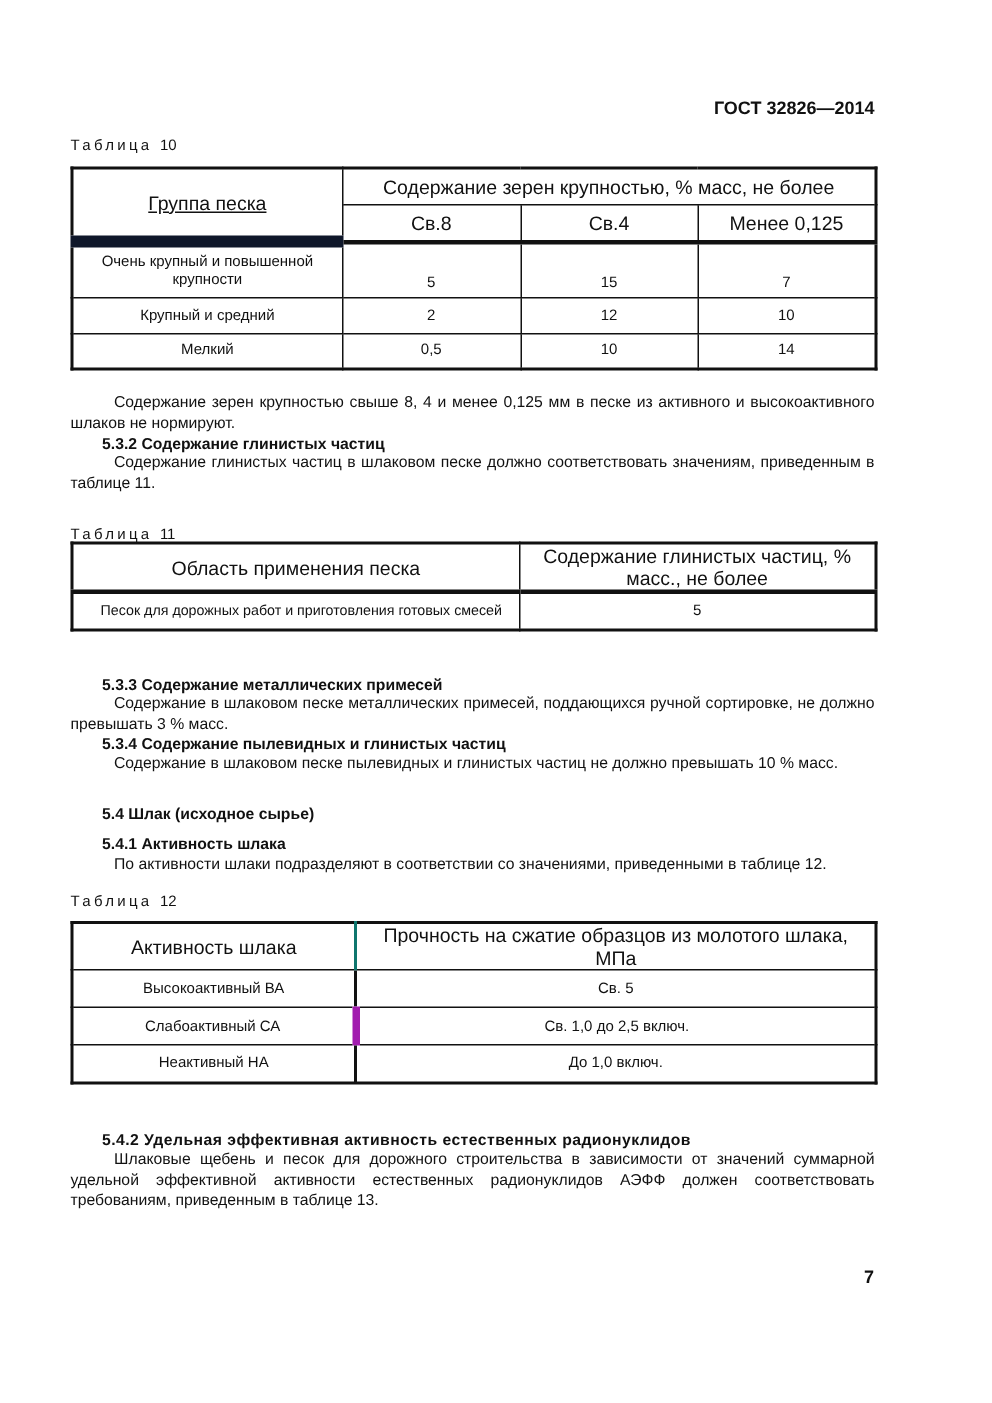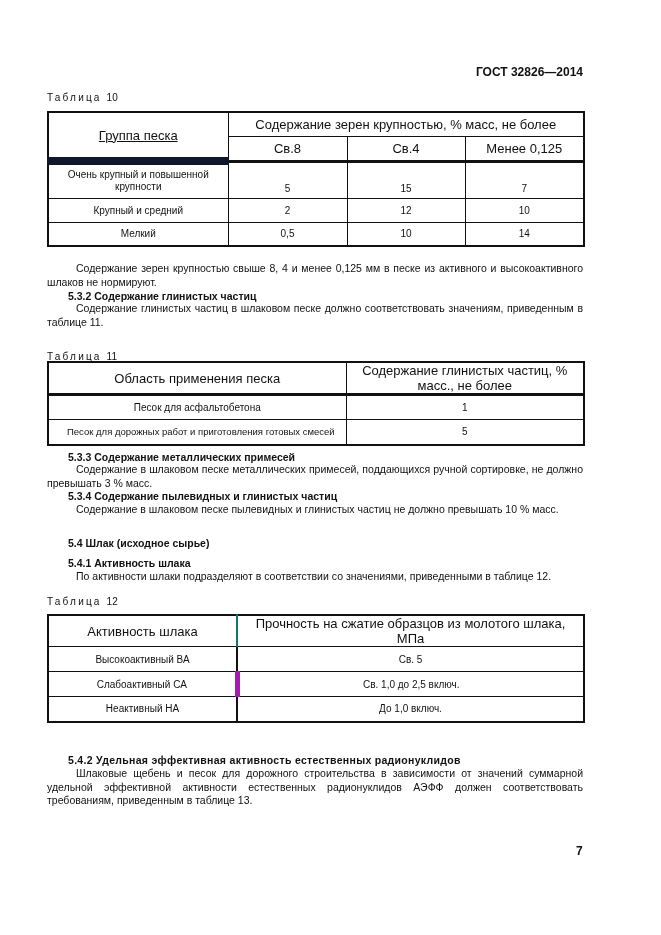--- a/index.html
+++ b/index.html
@@ -81,24 +81,20 @@
   <colgroup>
       <col style="width:298px">
       <col style="width:238px">
     </colgroup>
   <tbody>
       <tr class="thick-bottom" style="height:23px;">
     <th>Область применения песка</th>
     <th>Содержание глинистых частиц, % масс., не более</th>
   </tr>
   <tr style="height:25px;">
-    <td>Песок для асфальтобетона</td>
-    <td>1</td>
-  </tr>
-  <tr style="height:25px;">
     <td style="font-size:9.5px; white-space:nowrap; padding:0 18px;">Песок для дорожных работ и приготовления готовых смесей</td>
     <td>5</td>
   </tr>
 </tbody>
   </table>
 
 <div class="abs heading" style="top:451px;">5.3.3 Содержание металлических примесей</div>
 <div class="abs para indent" style="top:463px;">Содержание в шлаковом песке металлических примесей, поддающихся ручной сортировке, не должно превышать 3 % масс.</div>
 
 <div class="abs heading" style="top:490px;">5.3.4 Содержание пылевидных и глинистых частиц</div>

